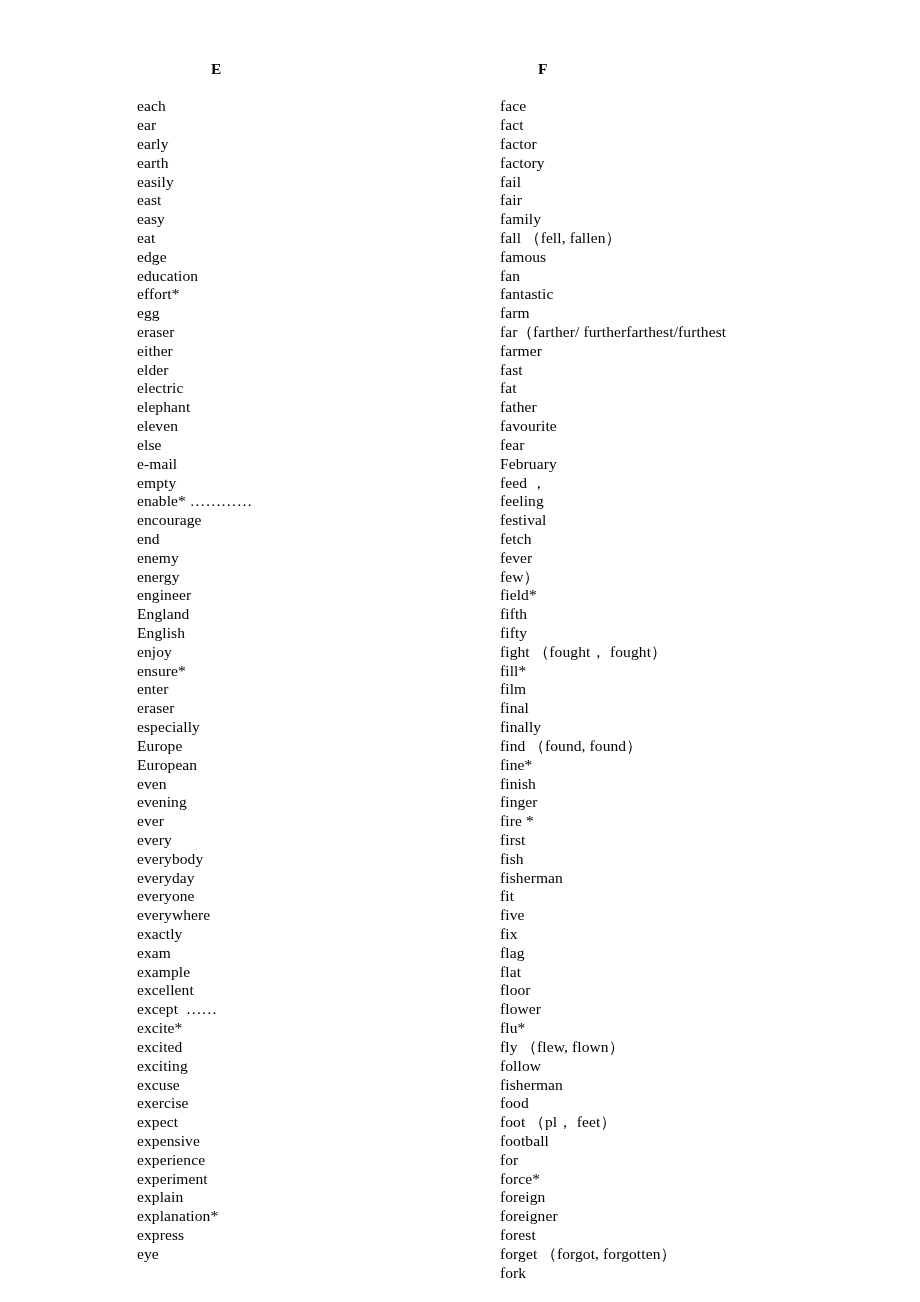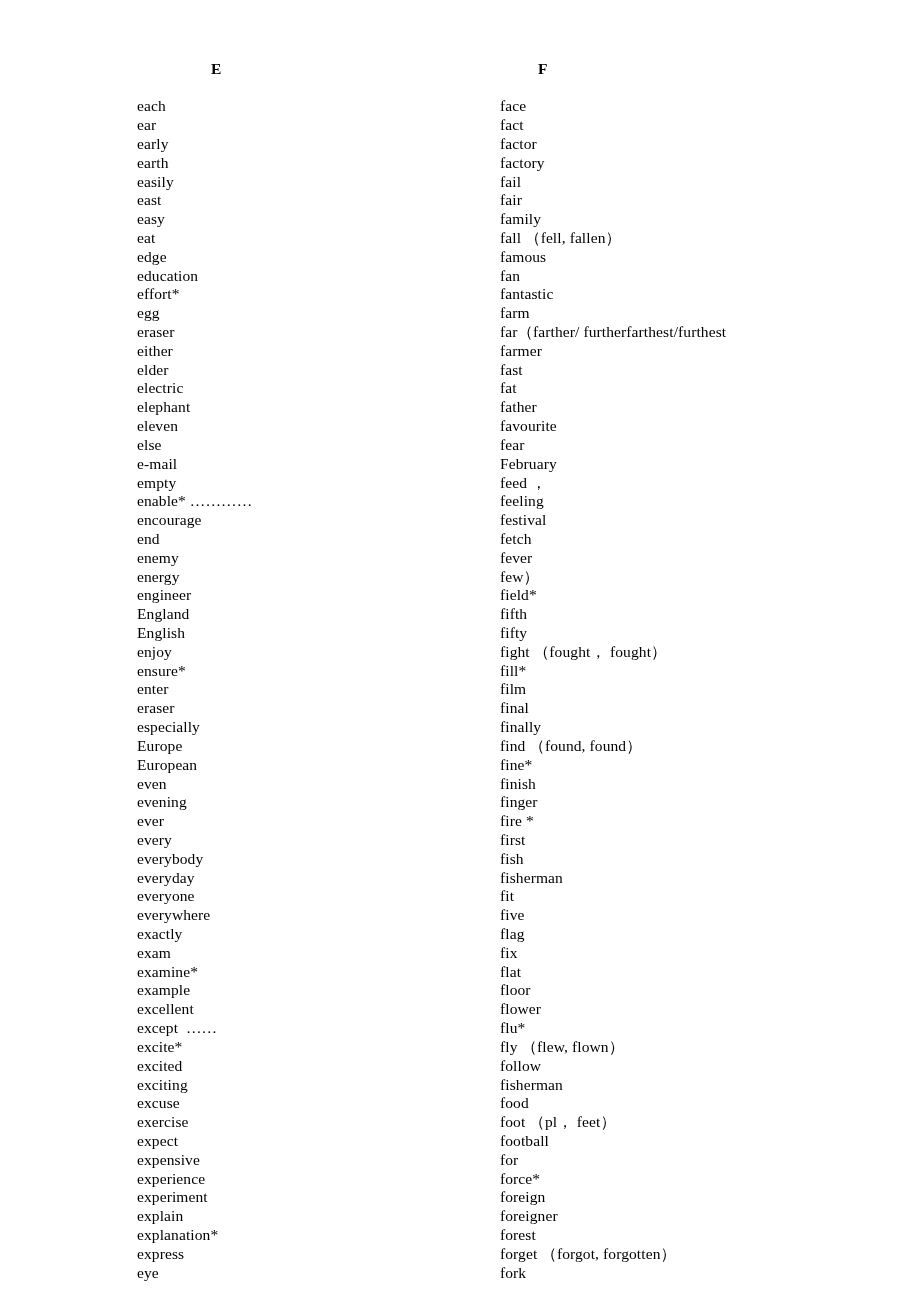--- a/index.html
+++ b/index.html
@@ -115,21 +115,20 @@
           <li class="word-item">even</li>
           <li class="word-item">evening</li>
           <li class="word-item">ever</li>
           <li class="word-item">every</li>
           <li class="word-item">everybody</li>
           <li class="word-item">everyday</li>
           <li class="word-item">everyone</li>
           <li class="word-item">everywhere</li>
           <li class="word-item">exactly</li>
           <li class="word-item">exam</li>
-          <li class="word-item">examine*</li>
           <li class="word-item">example</li>
           <li class="word-item">excellent</li>
           <li class="word-item">except  ……</li>
           <li class="word-item">excite*</li>
           <li class="word-item">excited</li>
           <li class="word-item">exciting</li>
           <li class="word-item">excuse</li>
           <li class="word-item">exercise</li>
           <li class="word-item">expect</li>
           <li class="word-item">expensive</li>
@@ -183,22 +182,22 @@
           <li class="word-item">find （found, found）</li>
           <li class="word-item">fine*</li>
           <li class="word-item">finish</li>
           <li class="word-item">finger</li>
           <li class="word-item">fire *</li>
           <li class="word-item">first</li>
           <li class="word-item">fish</li>
           <li class="word-item">fisherman</li>
           <li class="word-item">fit</li>
           <li class="word-item">five</li>
+          <li class="word-item">fix</li>
           <li class="word-item">flag</li>
-          <li class="word-item">fix</li>
           <li class="word-item">flat</li>
           <li class="word-item">floor</li>
           <li class="word-item">flower</li>
           <li class="word-item">flu*</li>
           <li class="word-item">fly （flew, flown）</li>
           <li class="word-item">follow</li>
           <li class="word-item">fisherman</li>
           <li class="word-item">food</li>
           <li class="word-item">foot （pl， feet）</li>
           <li class="word-item">football</li>

